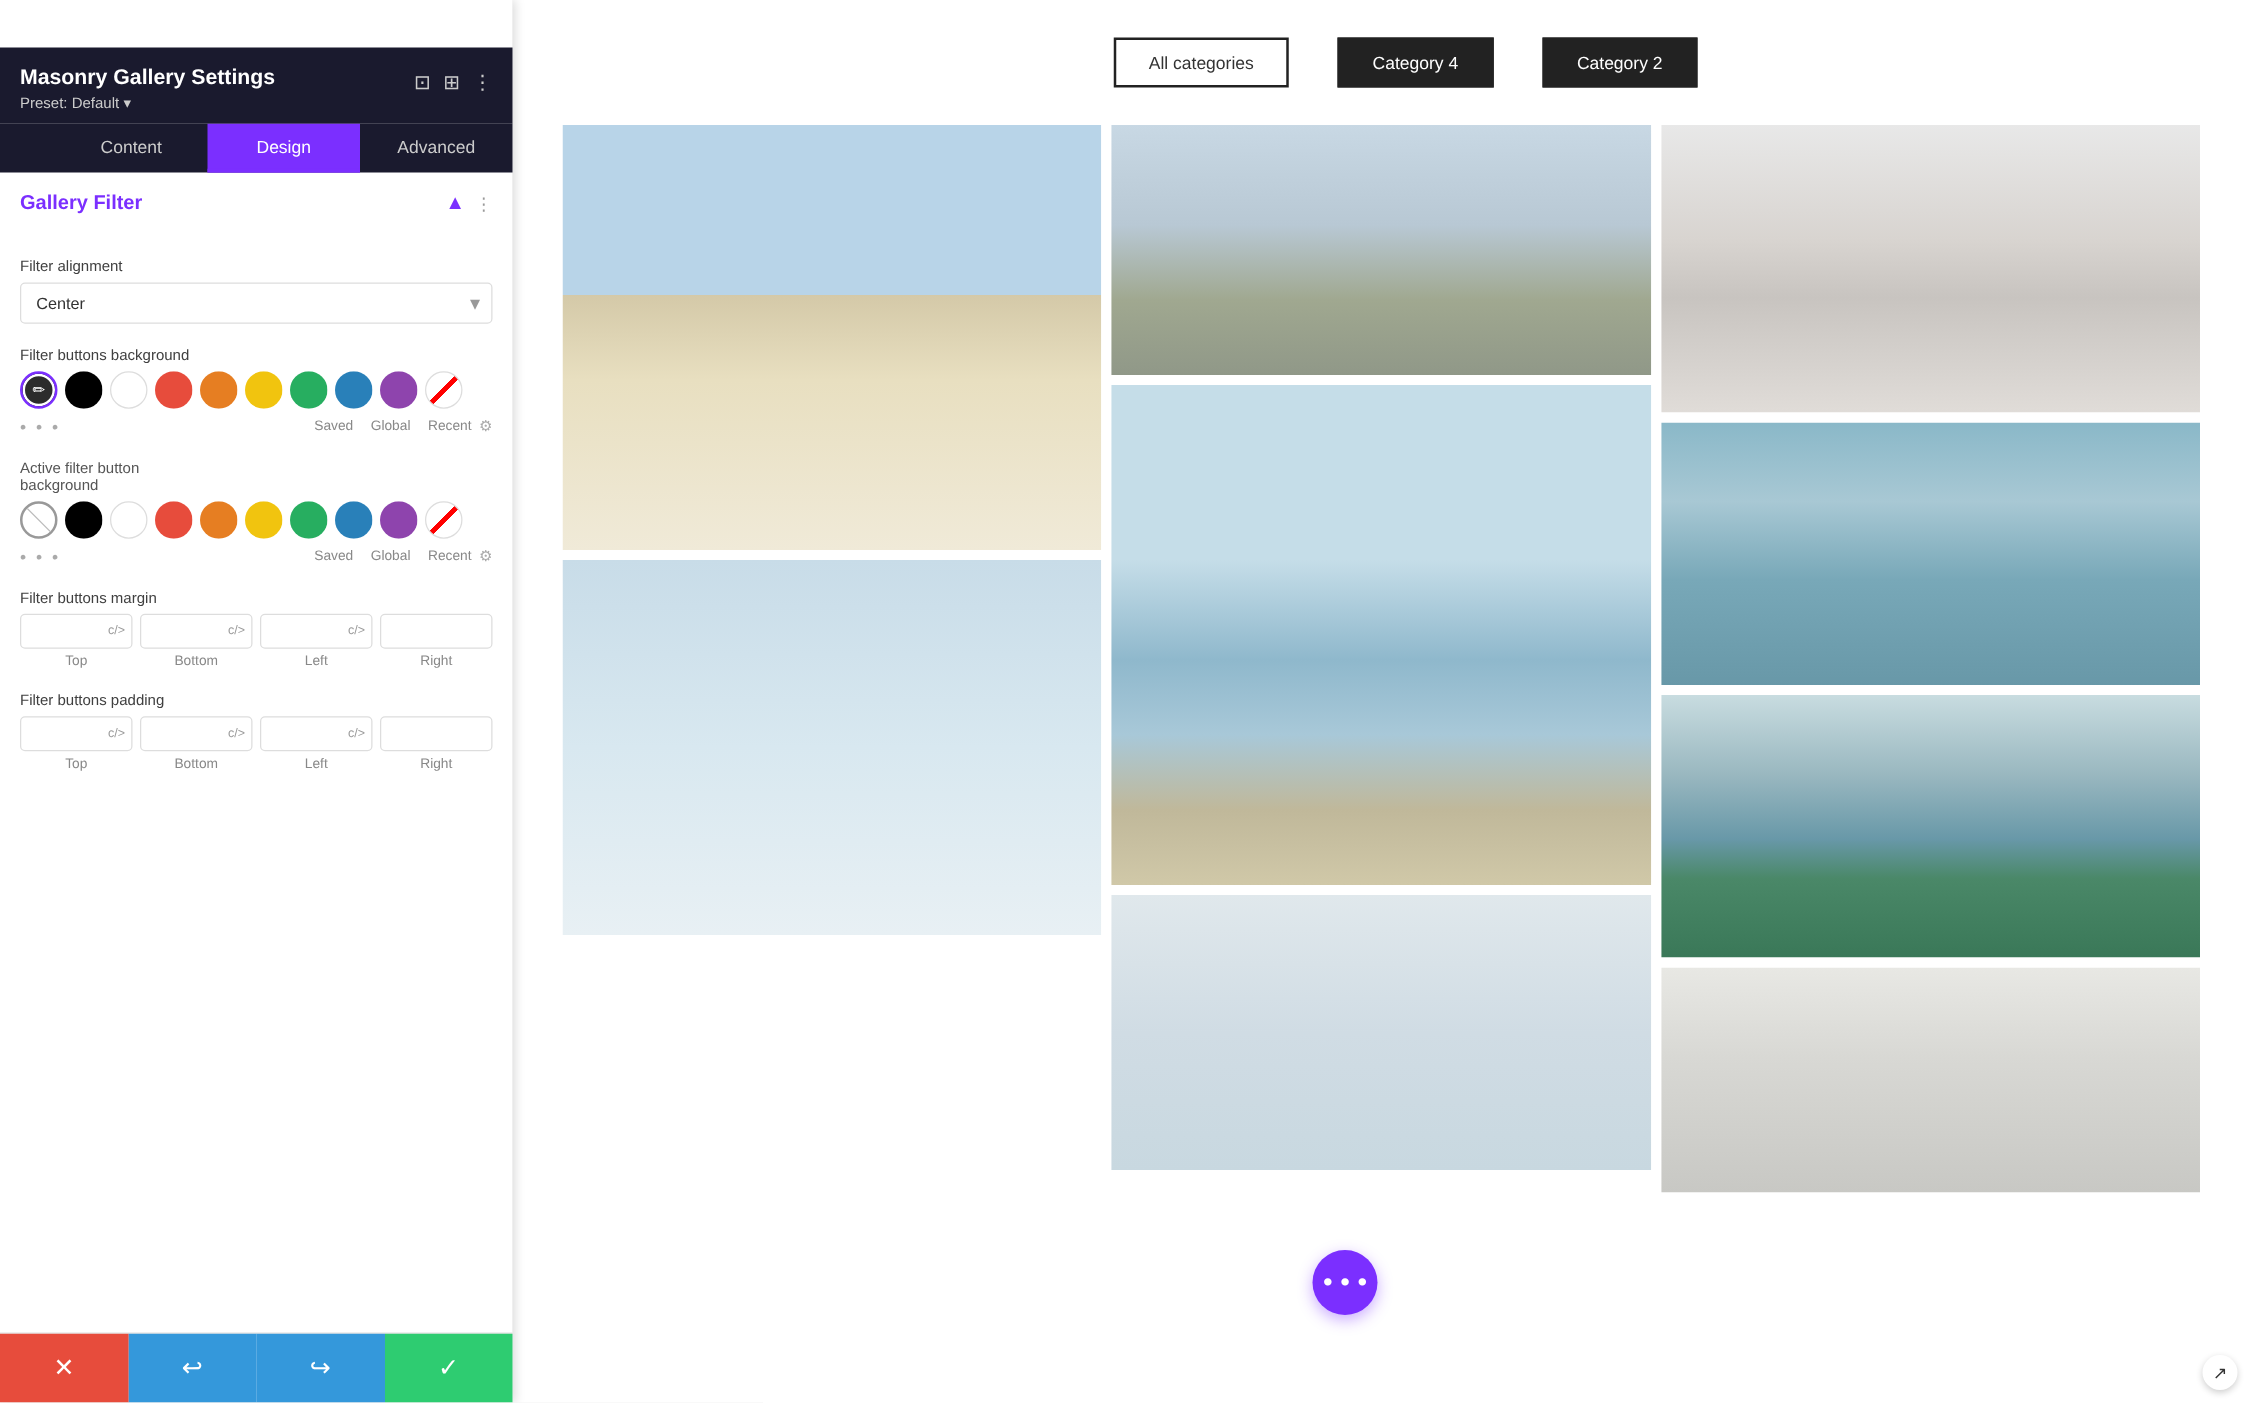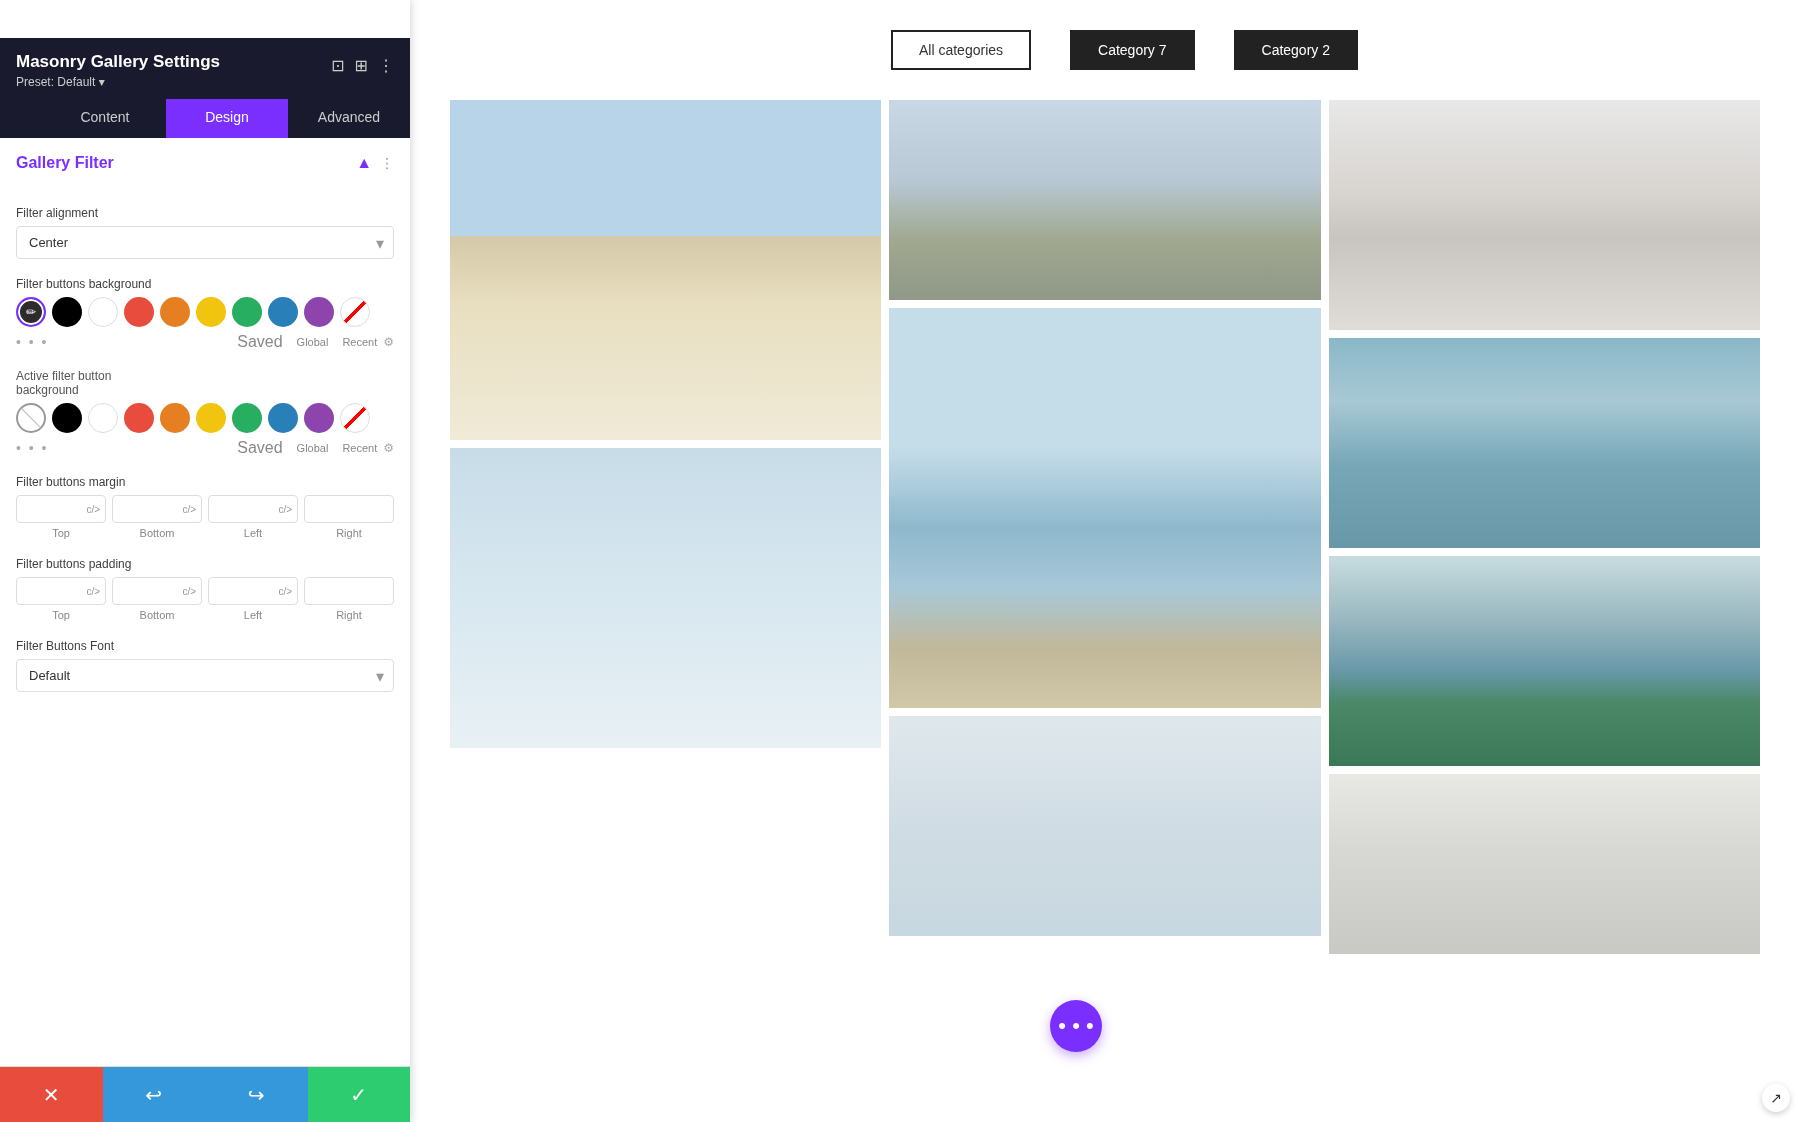--- a/index.html
+++ b/index.html
@@ -37,21 +37,21 @@
 
     .color-palette { display: flex; align-items: center; gap: 6px; flex-wrap: wrap; margin-bottom: 6px; }
     .color-swatch { width: 30px; height: 30px; border-radius: 50%; cursor: pointer; border: 2px solid transparent; }
     .color-swatch.active { border-color: #7b2fff; box-shadow: 0 0 0 2px #fff inset; }
     .color-swatch.transparent { background: linear-gradient(135deg, #fff 45%, #f00 45%, #f00 55%, #fff 55%); border: 1px solid #ddd; }
     .color-swatch.custom { background: #2c2c2c; display: flex; align-items: center; justify-content: center; }
     .custom-icon { color: #fff; font-size: 12px; }
 
     .color-row-labels { display: flex; gap: 6px; align-items: center; margin-top: 4px; }
     .color-dots { color: #aaa; font-size: 14px; letter-spacing: 2px; }
-    .color-label-saved { color: #888; font-size: 16px; margin-left: auto; }
+    .color-label-saved { color: #888; font-size: 11px; margin-left: auto; }
     .color-label-global { color: #888; font-size: 11px; }
     .color-label-recent { color: #888; font-size: 11px; }
     .color-gear { color: #aaa; font-size: 12px; cursor: pointer; }
 
     .margin-padding-grid { display: grid; grid-template-columns: 1fr 1fr 1fr 1fr; gap: 6px; }
     .mp-field { display: flex; flex-direction: column; align-items: center; gap: 4px; }
     .mp-input-wrap { position: relative; width: 100%; }
     .mp-input { width: 100%; border: 1px solid #ddd; border-radius: 4px; padding: 6px 8px; font-size: 12px; color: #555; text-align: center; }
     .mp-unit { position: absolute; right: 6px; top: 50%; transform: translateY(-50%); font-size: 10px; color: #999; }
     .mp-label { font-size: 11px; color: #888; }
@@ -242,31 +242,20 @@
         </div>
         <div class="mp-field">
           <div class="mp-input-wrap">
             <input class="mp-input" type="text" placeholder="" style="">
           </div>
           <span class="mp-label">Right</span>
         </div>
       </div>
     </div>
 
-    <div class="field-group">
-      <div class="field-label">Filter Buttons Font</div>
-      <div class="select-wrapper">
-        <select>
-          <option>Default</option>
-          <option>Arial</option>
-          <option>Georgia</option>
-          <option>Helvetica</option>
-        </select>
-      </div>
-    </div>
 
   </div>
 
   <div class="panel-footer">
     <div class="footer-btn cancel">
       <span>✕</span>
     </div>
     <div class="footer-btn undo">
       <span>↩</span>
     </div>
@@ -277,21 +266,21 @@
       <span>✓</span>
     </div>
   </div>
 
 </div>
 
 <div class="content-area">
 
   <div class="filter-bar">
     <button class="filter-btn">All categories</button>
-    <button class="filter-btn active">Category 7</button>
+    <button class="filter-btn active">Category 4</button>
     <button class="filter-btn active">Category 2</button>
   </div>
 
   <div class="masonry-grid">
 
     <div class="masonry-item">
       <div class="img-beach-sand"></div>
     </div>
     <div class="masonry-item">
       <div class="img-sky-blue"></div>

